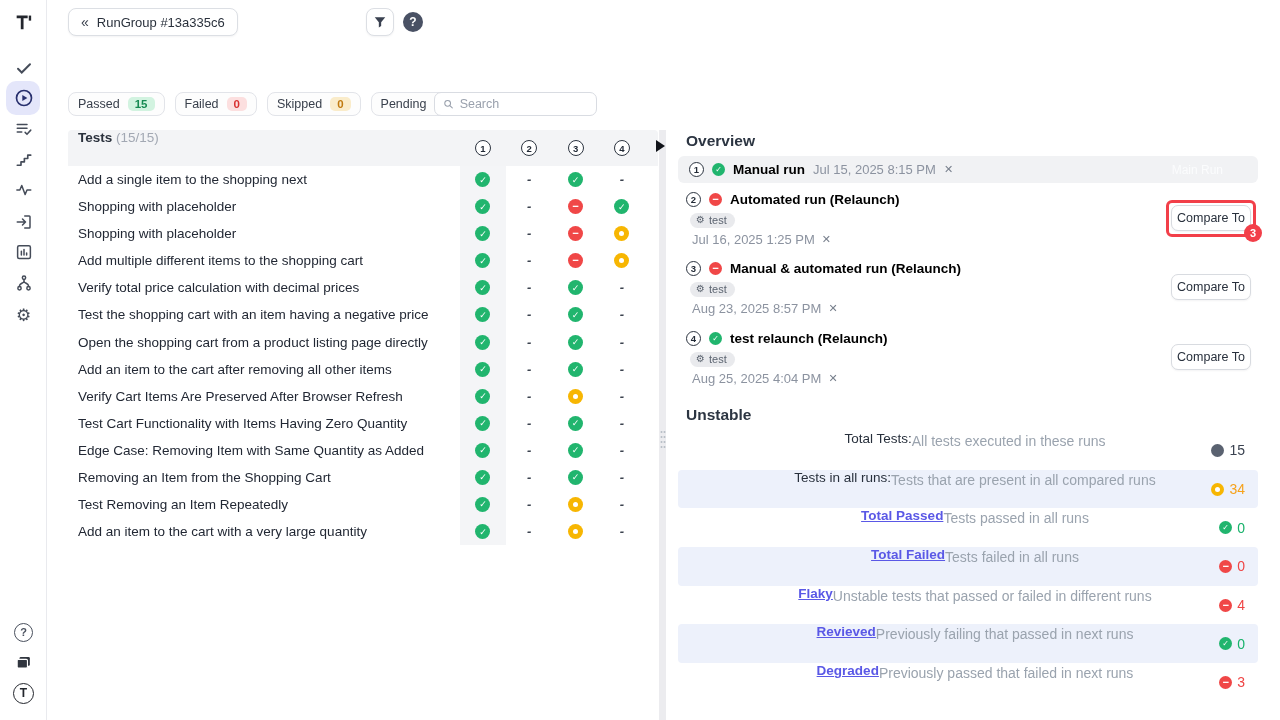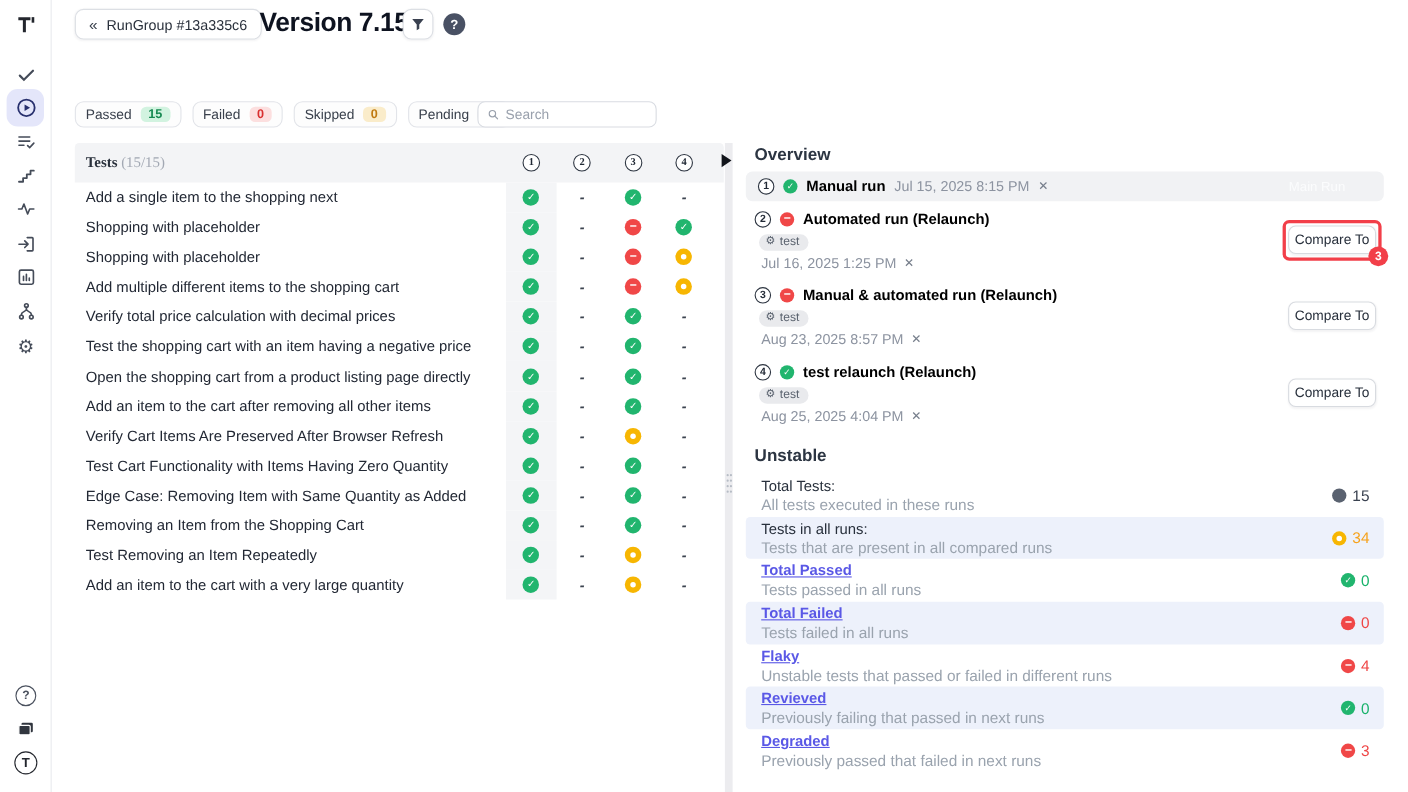--- a/index.html
+++ b/index.html
@@ -49,22 +49,22 @@
   .chip-badge[data-tone="gray"]  { background:#ececef; color:#39404c; }
   .search-box { position:absolute; left:434px; top:92px; width:163px; height:24px;
     border:1px solid #d9dce2; border-radius:7px; background:#fff; display:flex;
     align-items:center; padding:0 8px; gap:6px; }
   .search-box input { border:none; outline:none; width:100%; font-size:12.5px; color:#c2410c;
     font-family:inherit; background:transparent; }
   .search-box input::placeholder { color:#9aa1ad; }
 
   
   .table { position:absolute; left:68px; top:130px; width:590px; }
-  .thead { display:flex; align-items:center; height:36px; background:#f3f4f6;
-    border-radius:4px 4px 0 0; padding-right:13px;font-family:Liberation Serif, serif; }
+  .thead { display:flex; height:36px; background:#f3f4f6;
+    border-radius:4px 4px 0 0; padding-right:13px; }
   .thead .t-title { flex:1; padding-left:10px; font-size:13.5px; color:#2a313c; font-weight:600; }
   .thead .t-count { color:#a2a8b3; font-weight:400; }
   .hcell { width:46.3px; display:flex; align-items:center; justify-content:center; cursor:pointer; }
   .cnum { width:16px; height:16px; border:1.3px solid #2c3440; border-radius:50%;
     display:inline-flex; align-items:center; justify-content:center; font-size:9.5px;
     font-weight:600; color:#222a36; background:#fff; }
   .tbody { display:flex; flex-direction:column; height:379px; }
   .trow { flex:1; display:flex; align-items:stretch; padding-right:13px; cursor:pointer; }
   .tname { flex:1; padding-left:10px; font-size:13.5px; color:#222834; display:flex; align-items:center; }
   .tcell { width:46.3px; display:flex; align-items:center; justify-content:center; }
@@ -115,21 +115,21 @@
     border:1px solid #d8dbe0; border-radius:7px; font-size:12.5px; color:#28303c;
     font-family:inherit; box-shadow:0 1px 2px rgba(16,24,40,.05); cursor:pointer; }
 
   .annotation-box { position:absolute; left:488px; top:200px; width:90px; height:37px;
     border:3px solid #f23f49; border-radius:6px; pointer-events:none; }
   .annotation-badge { position:absolute; right:-9px; bottom:-8px; width:18px; height:18px;
     border-radius:50%; background:#f23f49; color:#fff; font-size:11px; font-weight:700;
     display:flex; align-items:center; justify-content:center; }
 
   .summary-rows { position:absolute; left:0; right:0; top:431px; display:flex; flex-direction:column; }
-  .srow { height:38.7px; position:relative; display:flex; flex-direction:column;
+  .srow { height:38.7px; position:relative; display:flex; flex-direction:row;
     justify-content:center; padding-left:14px; border-radius:4px; }
   .srow[data-alt="true"] { background:#edf1fb; }
   .stitle { font-size:13.5px; color:#28303c; font-weight:500; width:max-content; }
   .stitle[data-kind="link"] { color:#5a58e6; text-decoration:underline; font-weight:600; cursor:pointer; }
   .ssub { font-size:14px; color:#9aa3ae; margin-top:2px; }
   .sval { position:absolute; right:13px; top:50%; transform:translateY(-50%);
     display:flex; align-items:center; gap:5px; font-size:14px; }
   .sval .num[data-tone="dark"]   { color:#3a4250; }
   .sval .num[data-tone="orange"] { color:#f6a21b; }
   .sval .num[data-tone="green"]  { color:#17b26a; }
@@ -210,21 +210,20 @@
     </div>
     <div class="side-ic" style="top:680px">
       <span class="circle-t">T</span>
     </div>
   </div>
 
   <button class="back-btn">
     <span class="back-chev">«</span>
     <span>RunGroup #13a335c6</span>
   </button>
-  <div class="page-title">Version 7.15</div>
   <div class="filter-btn">
     <svg width="14" height="14" viewBox="0 0 24 24">
         <path d="M3 4h18l-7 8.5V19l-4 2.5V12.5z" fill="#3a4150"></path>
       </svg>
   </div>
   <div class="help-btn">?</div>
 
   <div class="chips">
 
       <span class="chip">

